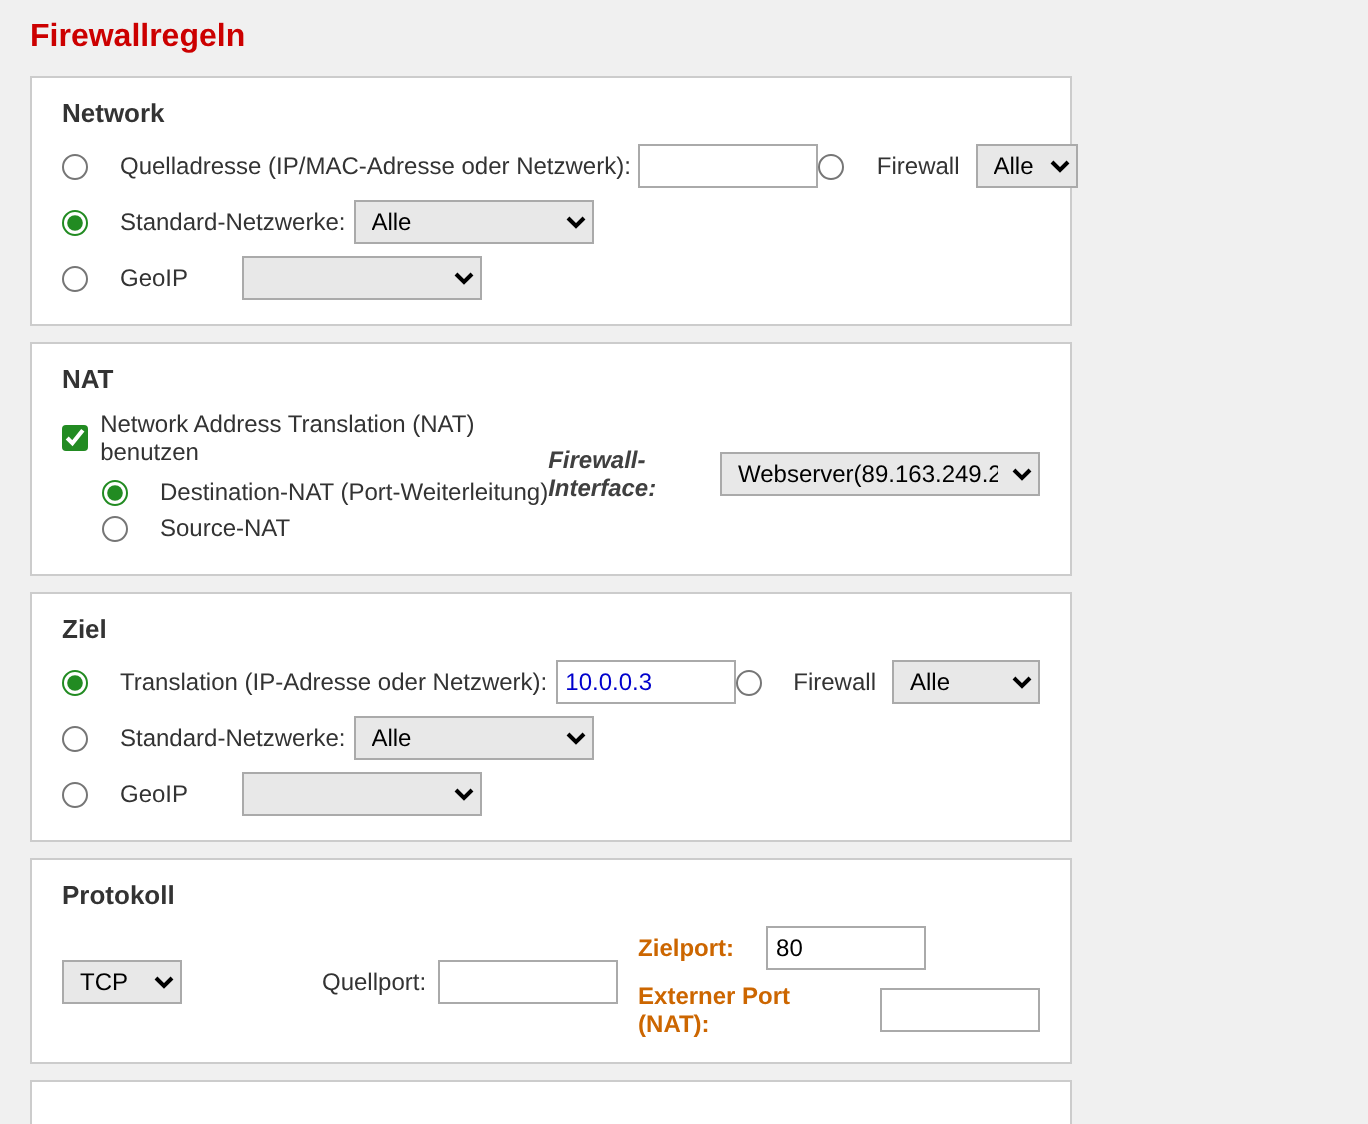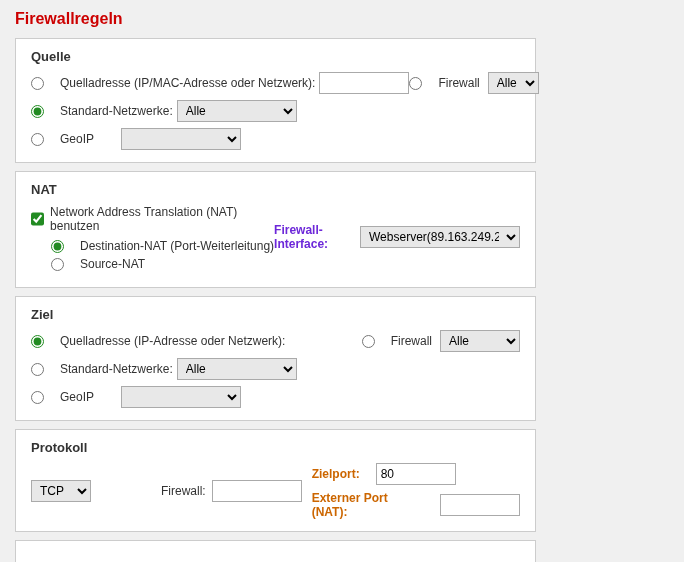--- a/index.html
+++ b/index.html
@@ -84,23 +84,24 @@
       align-items: center;
       margin-bottom: 6px;
     }
     .nat-sub {
       margin-left: 20px;
     }
     .nat-sub .row {
       margin-bottom: 4px;
     }
     .orange-label {
-      color: #6d28d9;
+      color: #404040;
       font-weight: bold;
       margin-right: 4px;
+      font-style: italic;
     }
     
     .ziel-row1 {
       display: flex;
       align-items: center;
       margin-bottom: 6px;
     }
     
     .protokoll-row {
       display: flex;
@@ -138,21 +139,21 @@
     }
   </style>
 </head>
 <body>
 
 <div class="page">
 
   <div class="page-title">Firewallregeln</div>
 
   <div class="section">
-    <div class="section-title">Quelle</div>
+    <div class="section-title">Network</div>
 
     <div class="quelle-row1">
       <label class="radio-label">
         <input type="radio" name="quelle_source" style="">
         <span>Quelladresse (IP/MAC-Adresse oder Netzwerk):</span>
       </label>
       <input type="text" style="width: 90px; margin-left: 4px;" value="">
       <div class="spacer"></div>
       <label class="radio-label" style="margin-right:8px;">
         <input type="radio" name="quelle_source" style="">
@@ -216,22 +217,23 @@
       </div>
     </div>
   </div>
 
   <div class="section">
     <div class="section-title">Ziel</div>
 
     <div class="ziel-row1">
       <label class="radio-label">
         <input type="radio" name="ziel_source" checked="" class="radio-green" style="">
-        <span>Quelladresse (IP-Adresse oder Netzwerk):</span>
-      </label>
+        <span>Translation (IP-Adresse oder Netzwerk):</span>
+      </label>
+      <input type="text" class="blue-text" style="width: 90px; margin-left: 4px; color: rgb(0, 0, 204);" value="10.0.0.3">
       <div class="spacer"></div>
       <label class="radio-label" style="margin-right:8px;">
         <input type="radio" name="ziel_source" style="">
         <span>Firewall</span>
       </label>
       <select style="width:80px;">
         <option>Alle</option>
       </select>
     </div>
 
@@ -261,21 +263,21 @@
 
     <div class="protokoll-row">
       <select style="width:60px;">
         <option>TCP</option>
         <option>UDP</option>
         <option>ICMP</option>
         <option>Any</option>
       </select>
 
       <div style="display:flex; align-items:center; gap:6px; margin-left:60px;">
-        <span>Firewall:</span>
+        <span>Quellport:</span>
         <input type="text" style="width: 90px;" value="">
       </div>
 
       <div class="proto-right">
         <div class="proto-right-row">
           <span class="orange-text">Zielport:</span>
           <input type="text" style="width: 80px;" value="80">
         </div>
         <div class="proto-right-row">
           <span class="orange-text">Externer Port (NAT):</span>

